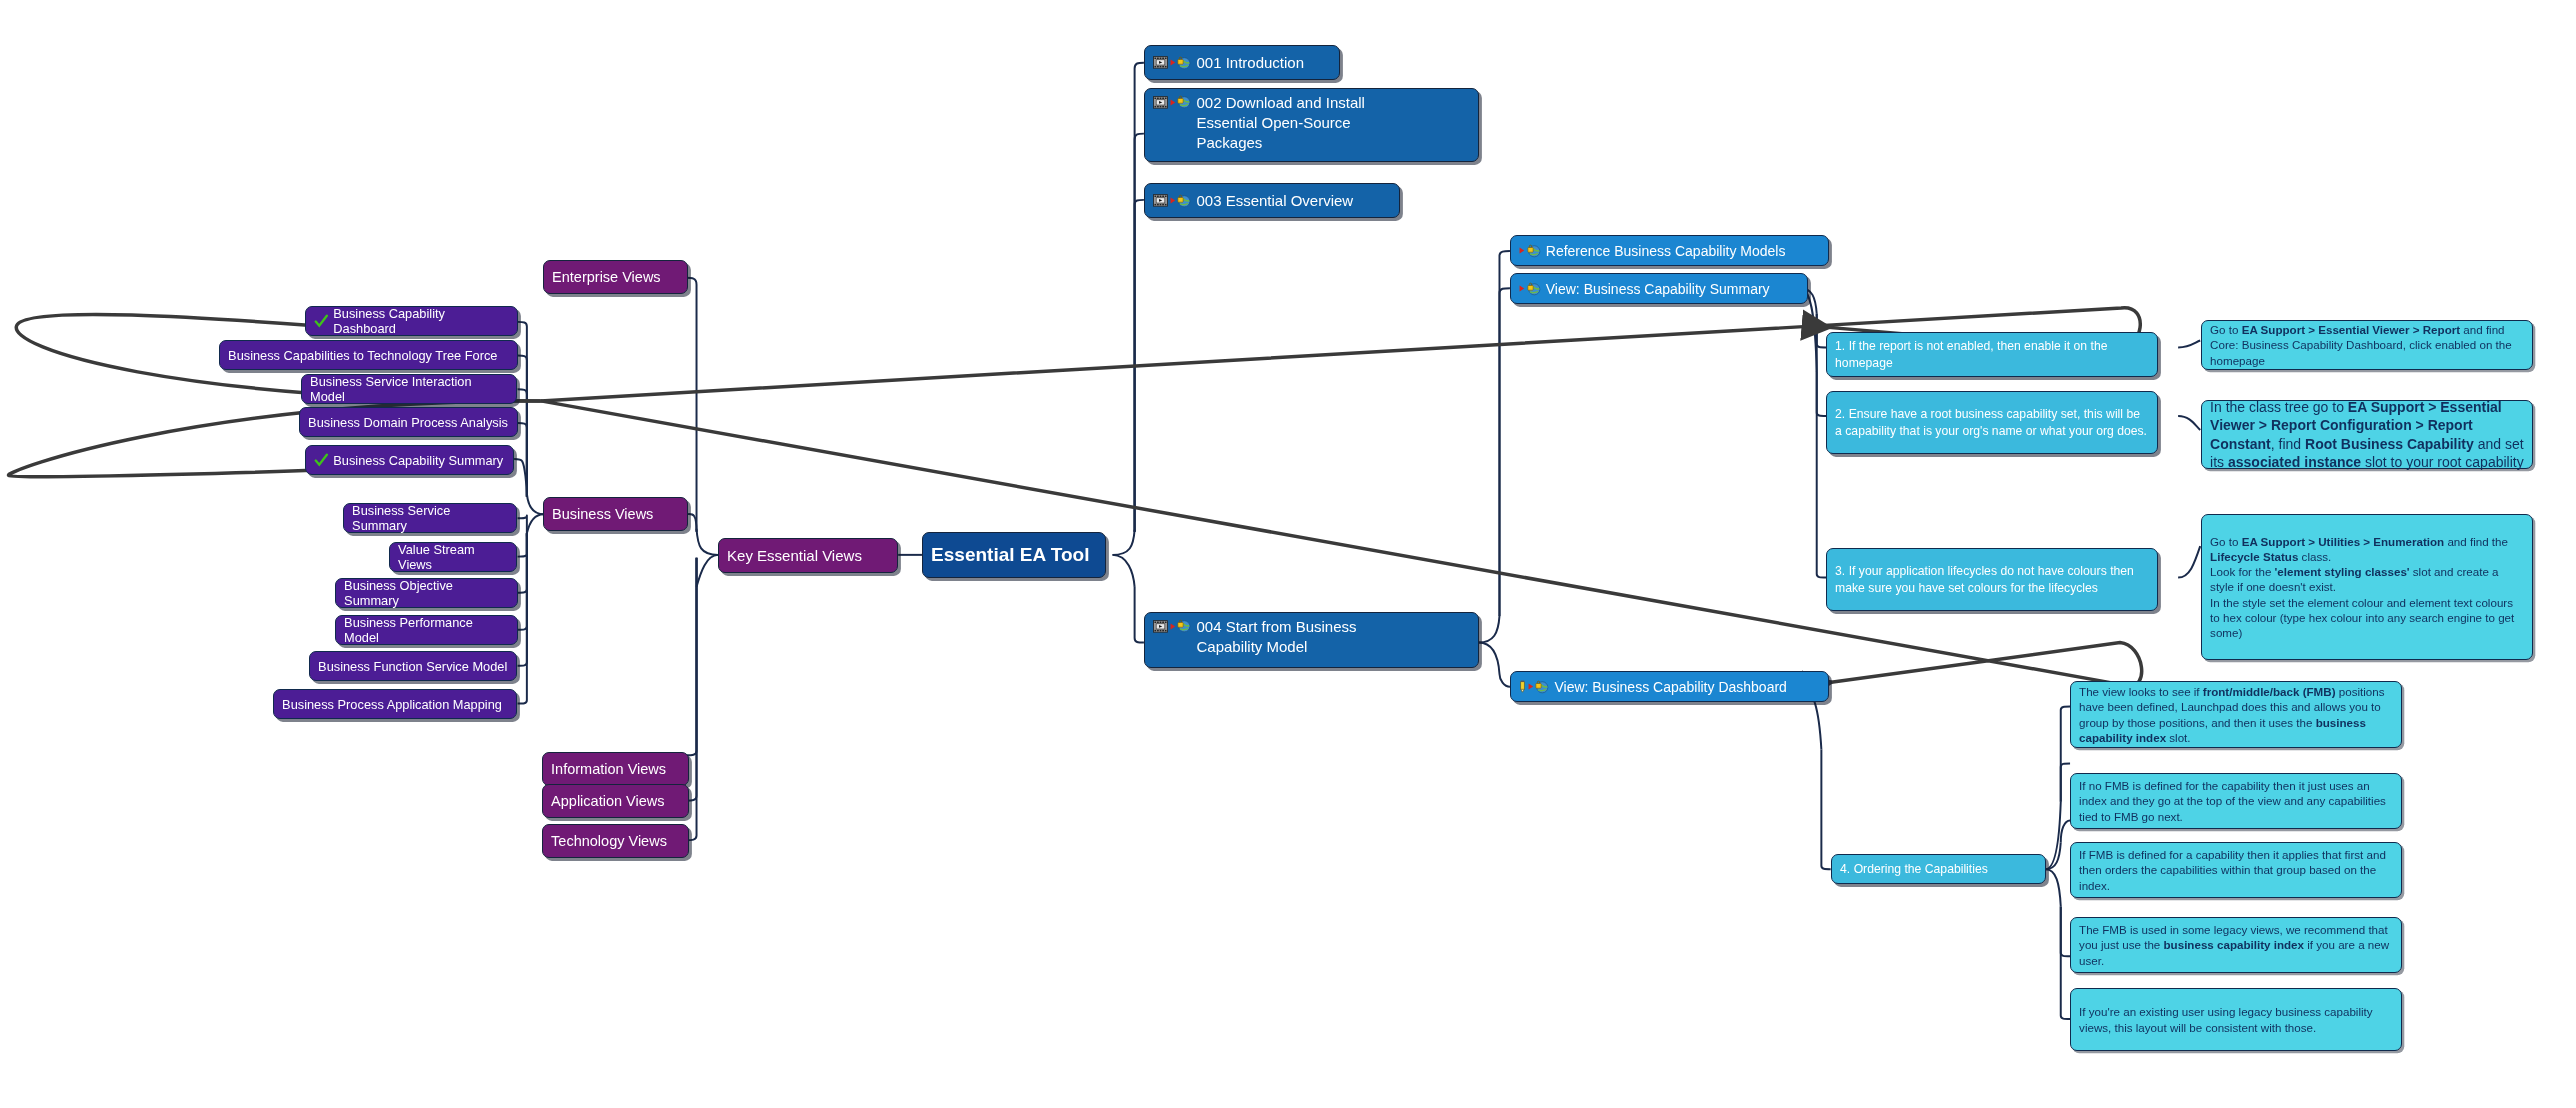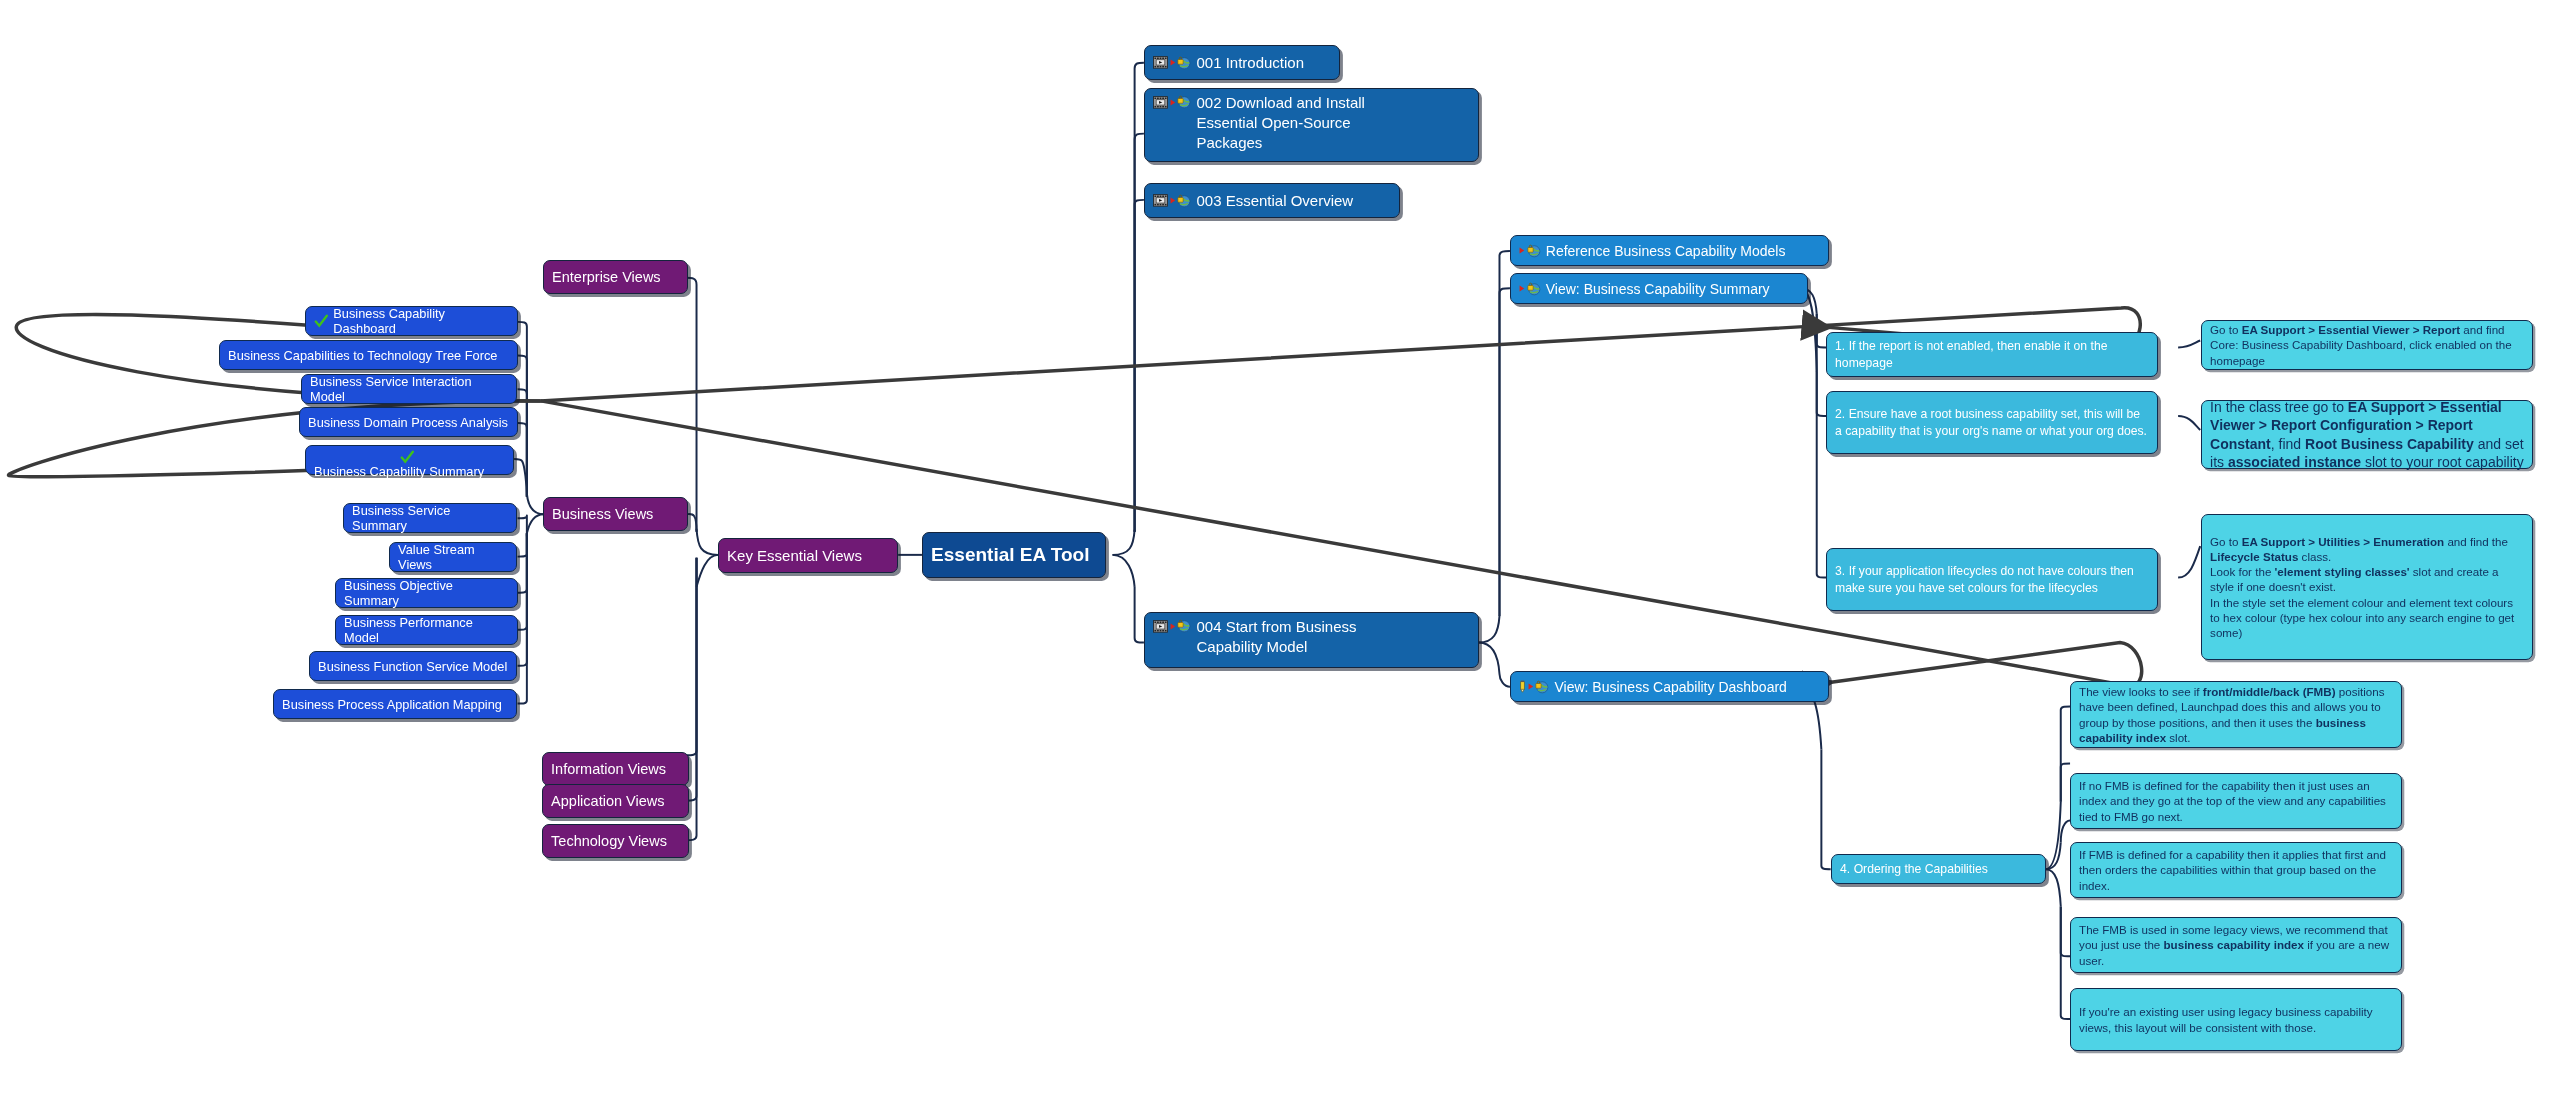--- a/index.html
+++ b/index.html
@@ -9,21 +9,21 @@
 
   .node{position:absolute;box-sizing:border-box;border-radius:7px;display:flex;align-items:center;
         box-shadow:2.9px 2.9px 0 rgba(20,28,46,.55);}
   .node .txt{display:block;width:100%;}
 
   
   .root{background:#0e4a92;border:1.7px solid #14243c;color:#ffffff;font-weight:bold;}
   .lvl1{background:#701a75;border:1.7px solid #14243c;color:#ffffff;}
   .video{background:#1463a8;border:1.7px solid #14243c;color:#ffffff;}
   .globe{background:#1b86d1;border:1.7px solid #102a4d;color:#ffffff;}
-  .view{background:#1d4ed8;border:1.7px solid #102a4d;color:#ffffff;}
+  .view{background:#4c1d95;border:1.7px solid #102a4d;color:#ffffff;}
   .tip{background:#4ed3e6;border:1.7px solid #102a4d;color:#10305e;box-shadow:2.3px 2.3px 0 rgba(20,28,46,.45);}
   .step{background:#3bb9dd;border:1.7px solid #102a4d;color:#ffffff;}
 
   .node.pad{padding:4.1px 8.1px;}
   .tip{padding:5.8px 8.1px;line-height:1.30;}
   .step{padding:4.6px 8.1px;line-height:1.32;}
 
   .icons{display:inline-flex;align-items:center;gap:1.7px;margin-right:5.2px;flex:0 0 auto;vertical-align:middle;}
   .icons svg{display:block;}
 
@@ -149,21 +149,21 @@
   </div>
 
   <div class="node view pad" style="left:301px;top:374px;width:216px;height:30px;font-size:12.8px;justify-content:center;">
     <span class="txt lbl">Business Service Interaction Model</span>
   </div>
 
   <div class="node view pad" style="left:299px;top:407px;width:219px;height:30px;font-size:12.8px;justify-content:center;">
     <span class="txt lbl">Business Domain Process Analysis</span>
   </div>
 
-  <div class="node view pad" style="left:305px;top:445px;width:209px;height:30px;font-size:12.8px;flex-direction:column;">
+  <div class="node view pad" style="left:305px;top:445px;width:209px;height:30px;font-size:12.8px;">
     <span class="icons">
       <svg width="14" height="14" viewBox="0 0 24 24">
           <path d="M3 13 L9 20 L22 3" fill="none" stroke="#3fc21a" stroke-width="4" stroke-linecap="round"></path>
         </svg>
     </span>
     <span class="txt lbl">Business Capability Summary</span>
   </div>
 
   <div class="node view pad" style="left:343px;top:503px;width:174px;height:30px;font-size:12.8px;justify-content:center;">
     <span class="txt lbl">Business Service Summary</span>

